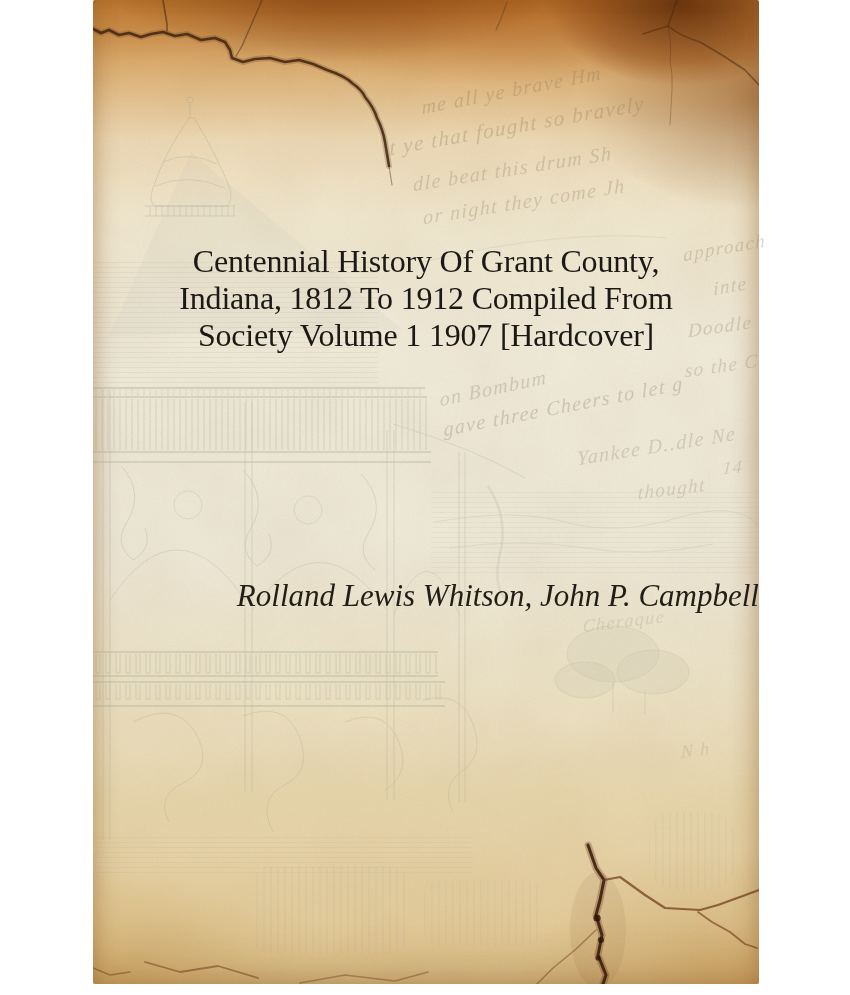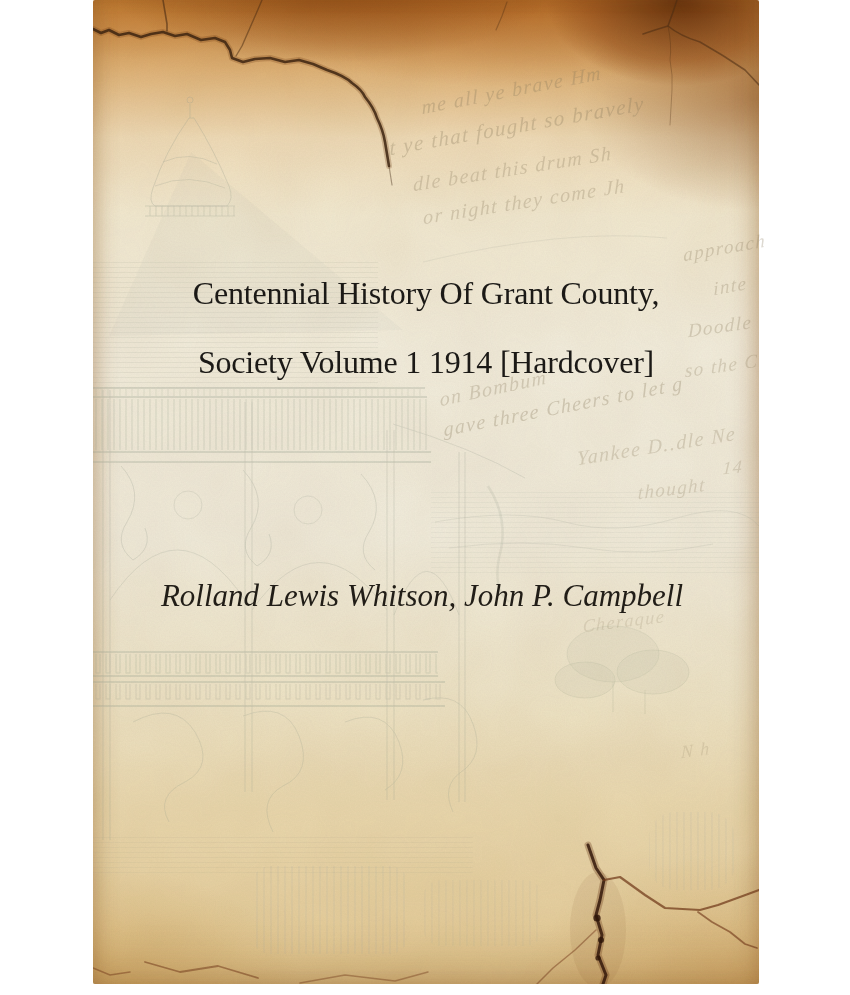--- a/index.html
+++ b/index.html
@@ -25,22 +25,22 @@
       inset 0 8px 26px -16px rgba(120,60,15,.22);}
   .layer{position:absolute;left:0;top:0;pointer-events:none;}
   svg.art{z-index:3;}
   svg.blotch{z-index:2;mix-blend-mode:multiply;}
   svg.grain{z-index:4;mix-blend-mode:multiply;}
   .hw-layer{position:absolute;inset:0;z-index:5;pointer-events:none;}
   .hw{position:absolute;font-family:"Liberation Serif", serif;font-style:italic;
       color:#86775a;white-space:nowrap;transform-origin:0 0;letter-spacing:1.5px;}
   .title-block{position:absolute;left:0;right:0;top:243px;z-index:6;text-align:center;
       font-size:32px;line-height:37px;letter-spacing:-0.2px;color:#1b1916;}
-  .title-line{white-space:nowrap;margin-top:32px;}
-  .authors{position:absolute;left:0;right:8px;top:578px;z-index:6;text-align:center;
+  .title-line{white-space:nowrap;}
+  .authors{position:absolute;left:0;right:0;top:578px;z-index:6;text-align:right;
       font-style:italic;font-size:31px;line-height:36px;color:#211d17;white-space:nowrap;}
 </style>
 </head>
 <body>
 
 <div class="page">
   <div class="cover">
 
     <svg class="layer blotch" width="666" height="984" aria-hidden="true">
       <defs>
@@ -159,19 +159,20 @@
         <filter id="grainF" x="0" y="0" width="100%" height="100%">
           <feTurbulence type="fractalNoise" baseFrequency="0.8" numOctaves="2" seed="11" stitchTiles="stitch"></feTurbulence>
           <feColorMatrix type="matrix" values="0 0 0 0 0.35  0 0 0 0 0.30  0 0 0 0 0.22  0 0 0 0.4 0"></feColorMatrix>
         </filter>
       </defs>
       <rect width="666" height="984" filter="url(#grainF)" opacity="0.18"></rect>
     </svg>
 
     <div class="title-block">
       <div class="title-line">Centennial History Of Grant County,</div>
-      <div class="title-line">Society Volume 1 1914 [Hardcover]</div>
+      <div class="title-line">Indiana, 1812 To 1912 Compiled From</div>
+      <div class="title-line">Society Volume 1 1907 [Hardcover]</div>
     </div>
 
     <div class="authors">Rolland Lewis Whitson, John P. Campbell</div>
 
   </div>
 </div>
 
 </body></html>

